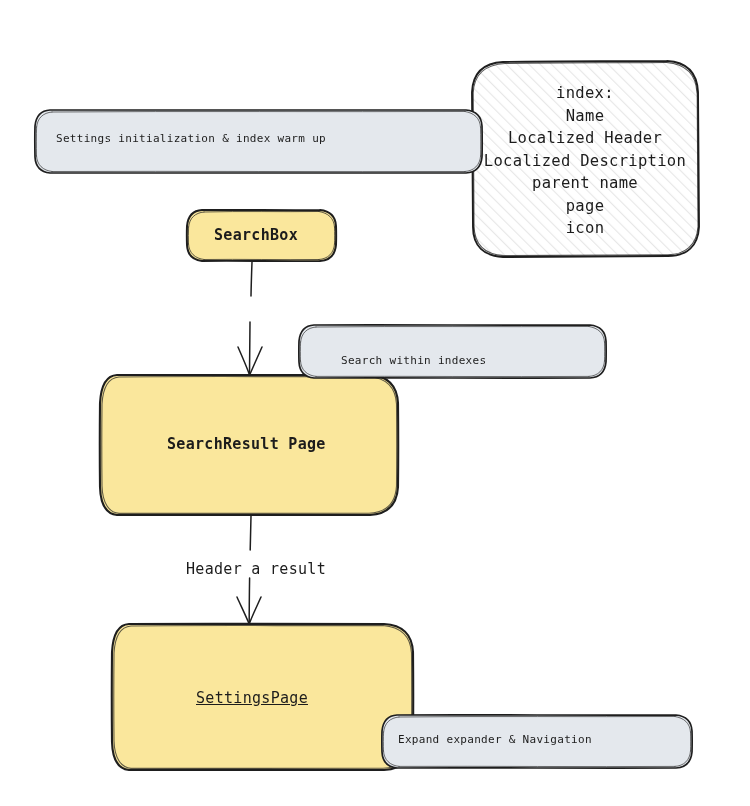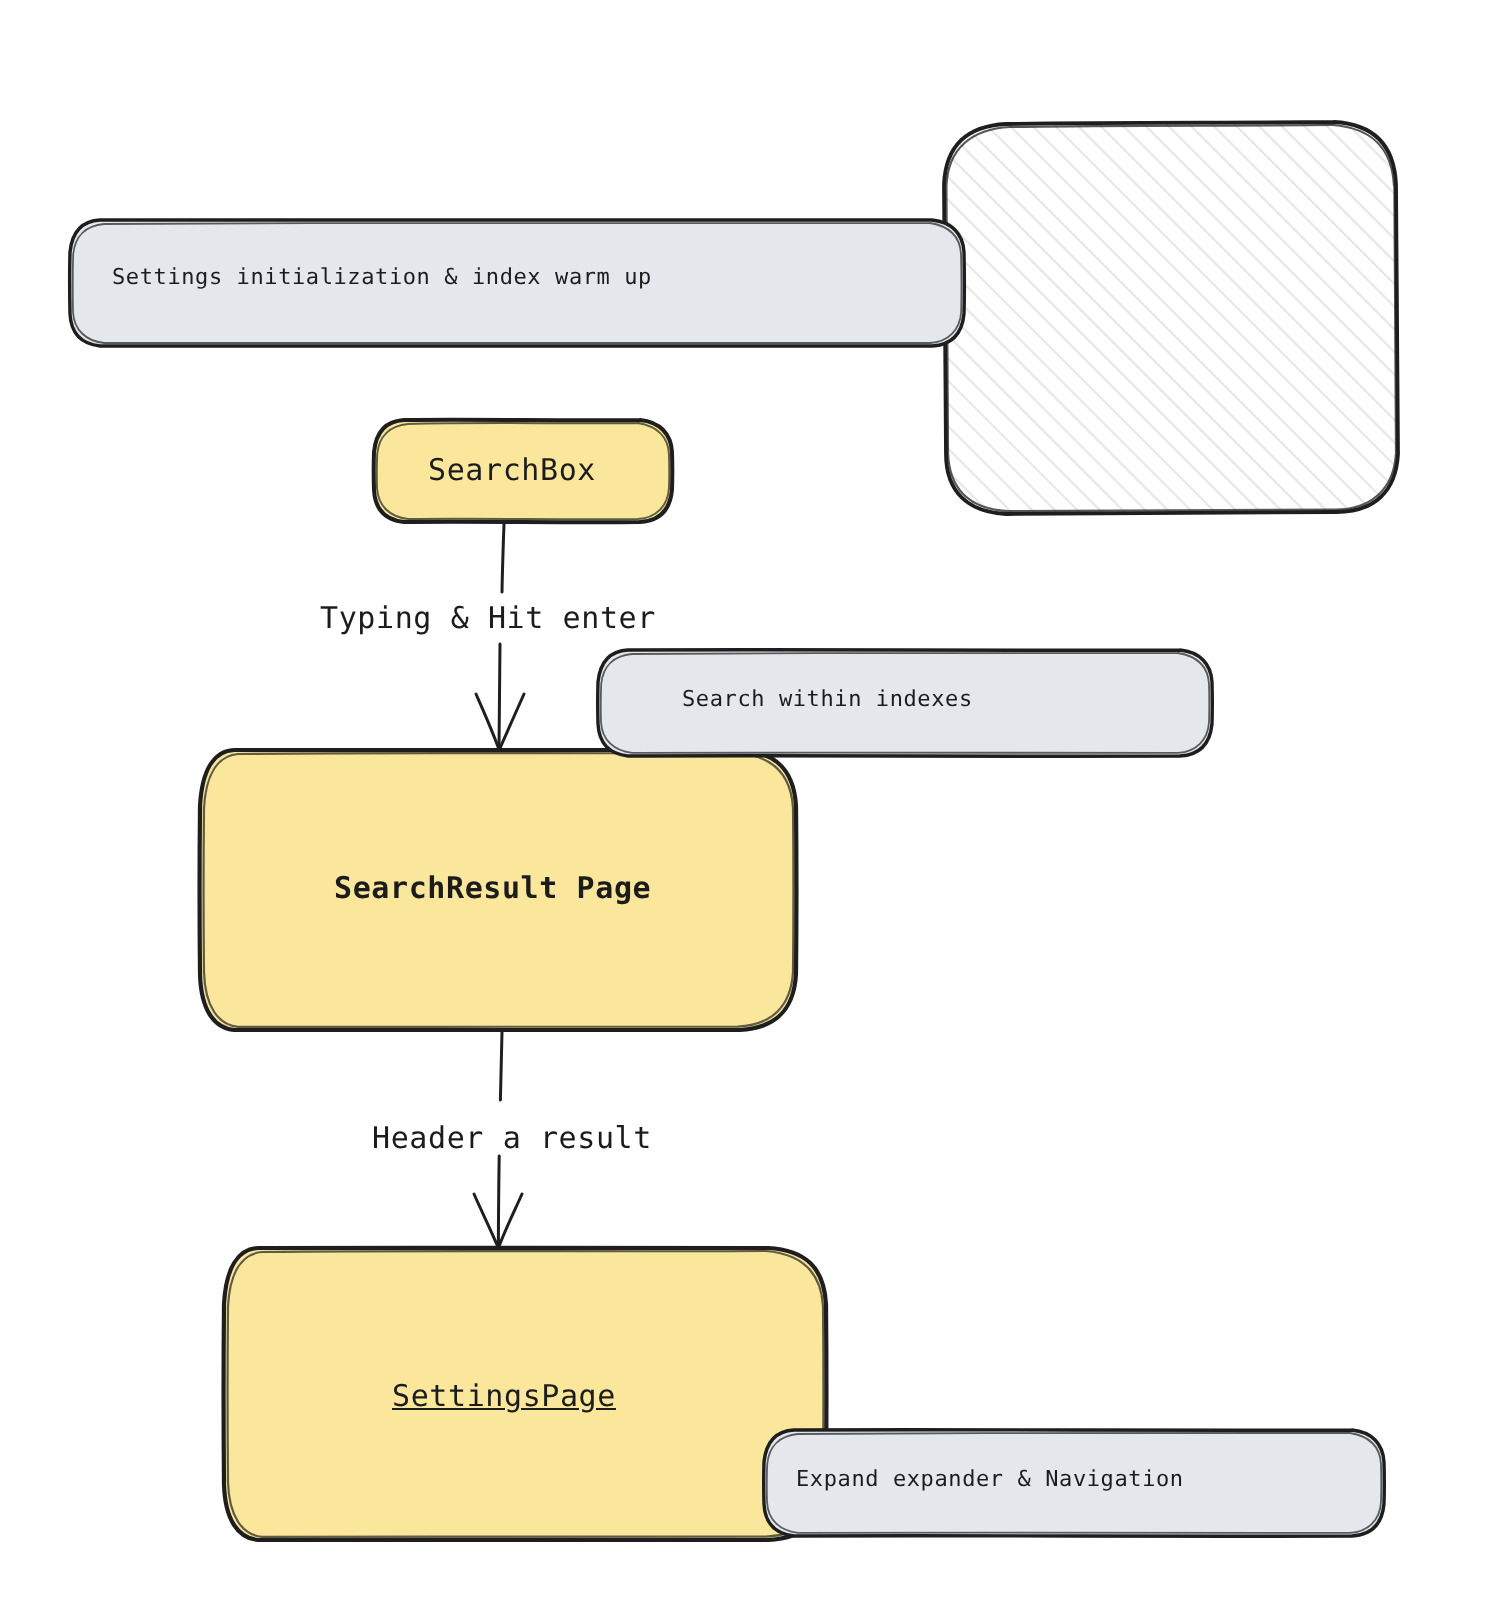--- a/index.html
+++ b/index.html
@@ -140,34 +140,42 @@
     <path d="M 397 715 L 676 715 Q 691 716 692 731 L 692 752 Q 691 767 676 768 L 397 768 Q 383 767 382 752 L 382 731 Q 383 716 397 715 Z" fill="#e4e8ed" stroke="none"></path>
     <path d="M 397 715 C 490 714.5 583 715.5 676 715 M 676 715 C 686 716 691.5 722 692 731 M 692 731 C 692.2 738 692.2 745 692 752 M 692 752 C 691 762 686 767.5 676 768 M 676 768 C 583 768.5 490 767.5 397 768 M 397 768 C 388 767 382.5 762 382 752 M 382 752 C 381.8 745 381.8 738 382 731 M 382 731 C 383 721 388 715.5 397 715" fill="none" stroke="#1e1e1e" stroke-width="1.7" stroke-linecap="round"></path>
     <path d="M 399 717 C 491 716 584 717 675 716.5 M 675 716.5 C 684 718 690 723 690.5 732 M 690.5 732 C 690.7 739 690.7 745 690.5 751 M 690.5 751 C 690 760 684 766 675 766.4 M 675 766.4 C 584 767 491 766 399 766.4 M 399 766.4 C 390 765.5 384 760 383.5 751 M 383.5 751 C 383.3 744 383.3 739 383.6 732 M 383.6 732 C 384.5 723 390 717.8 399 717" fill="none" stroke="#1e1e1e" stroke-width="0.9" stroke-linecap="round" opacity="0.7"></path>
   </g>
 </svg>
 
 <div class="layer">
 
   <div class="txt note-label" style="left:56px; top:133px;">Settings initialization &amp; index warm up</div>
 
-  <div class="txt node-label" style="left:214px; top:228px;">SearchBox</div>
+  <div class="txt node-label" style="left:214px; top:228px;font-weight:bold;">SearchBox</div>
 
-  <div class="txt edge-label" style="left:160px; top:302px;">Typing &amp; Hit enter</div>
 
-  <div class="txt note-label" style="left:341px; top:344px;text-align:right;">Search within indexes</div>
+  <div class="txt note-label" style="left:341px; top:355px;text-align:right;">Search within indexes</div>
 
   <div class="txt node-label" style="left:167px; top:437px;font-weight:bold;">SearchResult Page</div>
 
   <div class="txt edge-label" style="left:186px; top:562px;">Header a result</div>
 
   <div class="txt node-label" style="left:196px; top:691px;text-decoration:underline;">SettingsPage</div>
 
   <div class="txt note-label" style="left:398px; top:734px;">Expand expander &amp; Navigation</div>
 
+  <div id="index-text">
+    <div class="txt index-line" style="position:relative; left:0; top:0;">index:</div>
+    <div class="txt index-line" style="position:relative; left:0; top:0;">Name</div>
+    <div class="txt index-line" style="position:relative; left:0; top:0;">Localized Header</div>
+    <div class="txt index-line" style="position:relative; left:0; top:0;">Localized Description</div>
+    <div class="txt index-line" style="position:relative; left:0; top:0;">parent name</div>
+    <div class="txt index-line" style="position:relative; left:0; top:0;">page</div>
+    <div class="txt index-line" style="position:relative; left:0; top:0;">icon</div>
+  </div>
 
 </div>
 
 <div class="layer">
   <div class="hit" style="left:35px;  top:110px; width:447px; height:63px;"></div>
   <div class="hit" style="left:472px; top:61px;  width:227px; height:196px;"></div>
   <div class="hit" style="left:187px; top:210px; width:149px; height:51px;"></div>
   <div class="hit" style="left:299px; top:325px; width:307px; height:53px;"></div>
   <div class="hit" style="left:100px; top:375px; width:298px; height:140px;"></div>
   <div class="hit" style="left:112px; top:624px; width:301px; height:146px;"></div>

